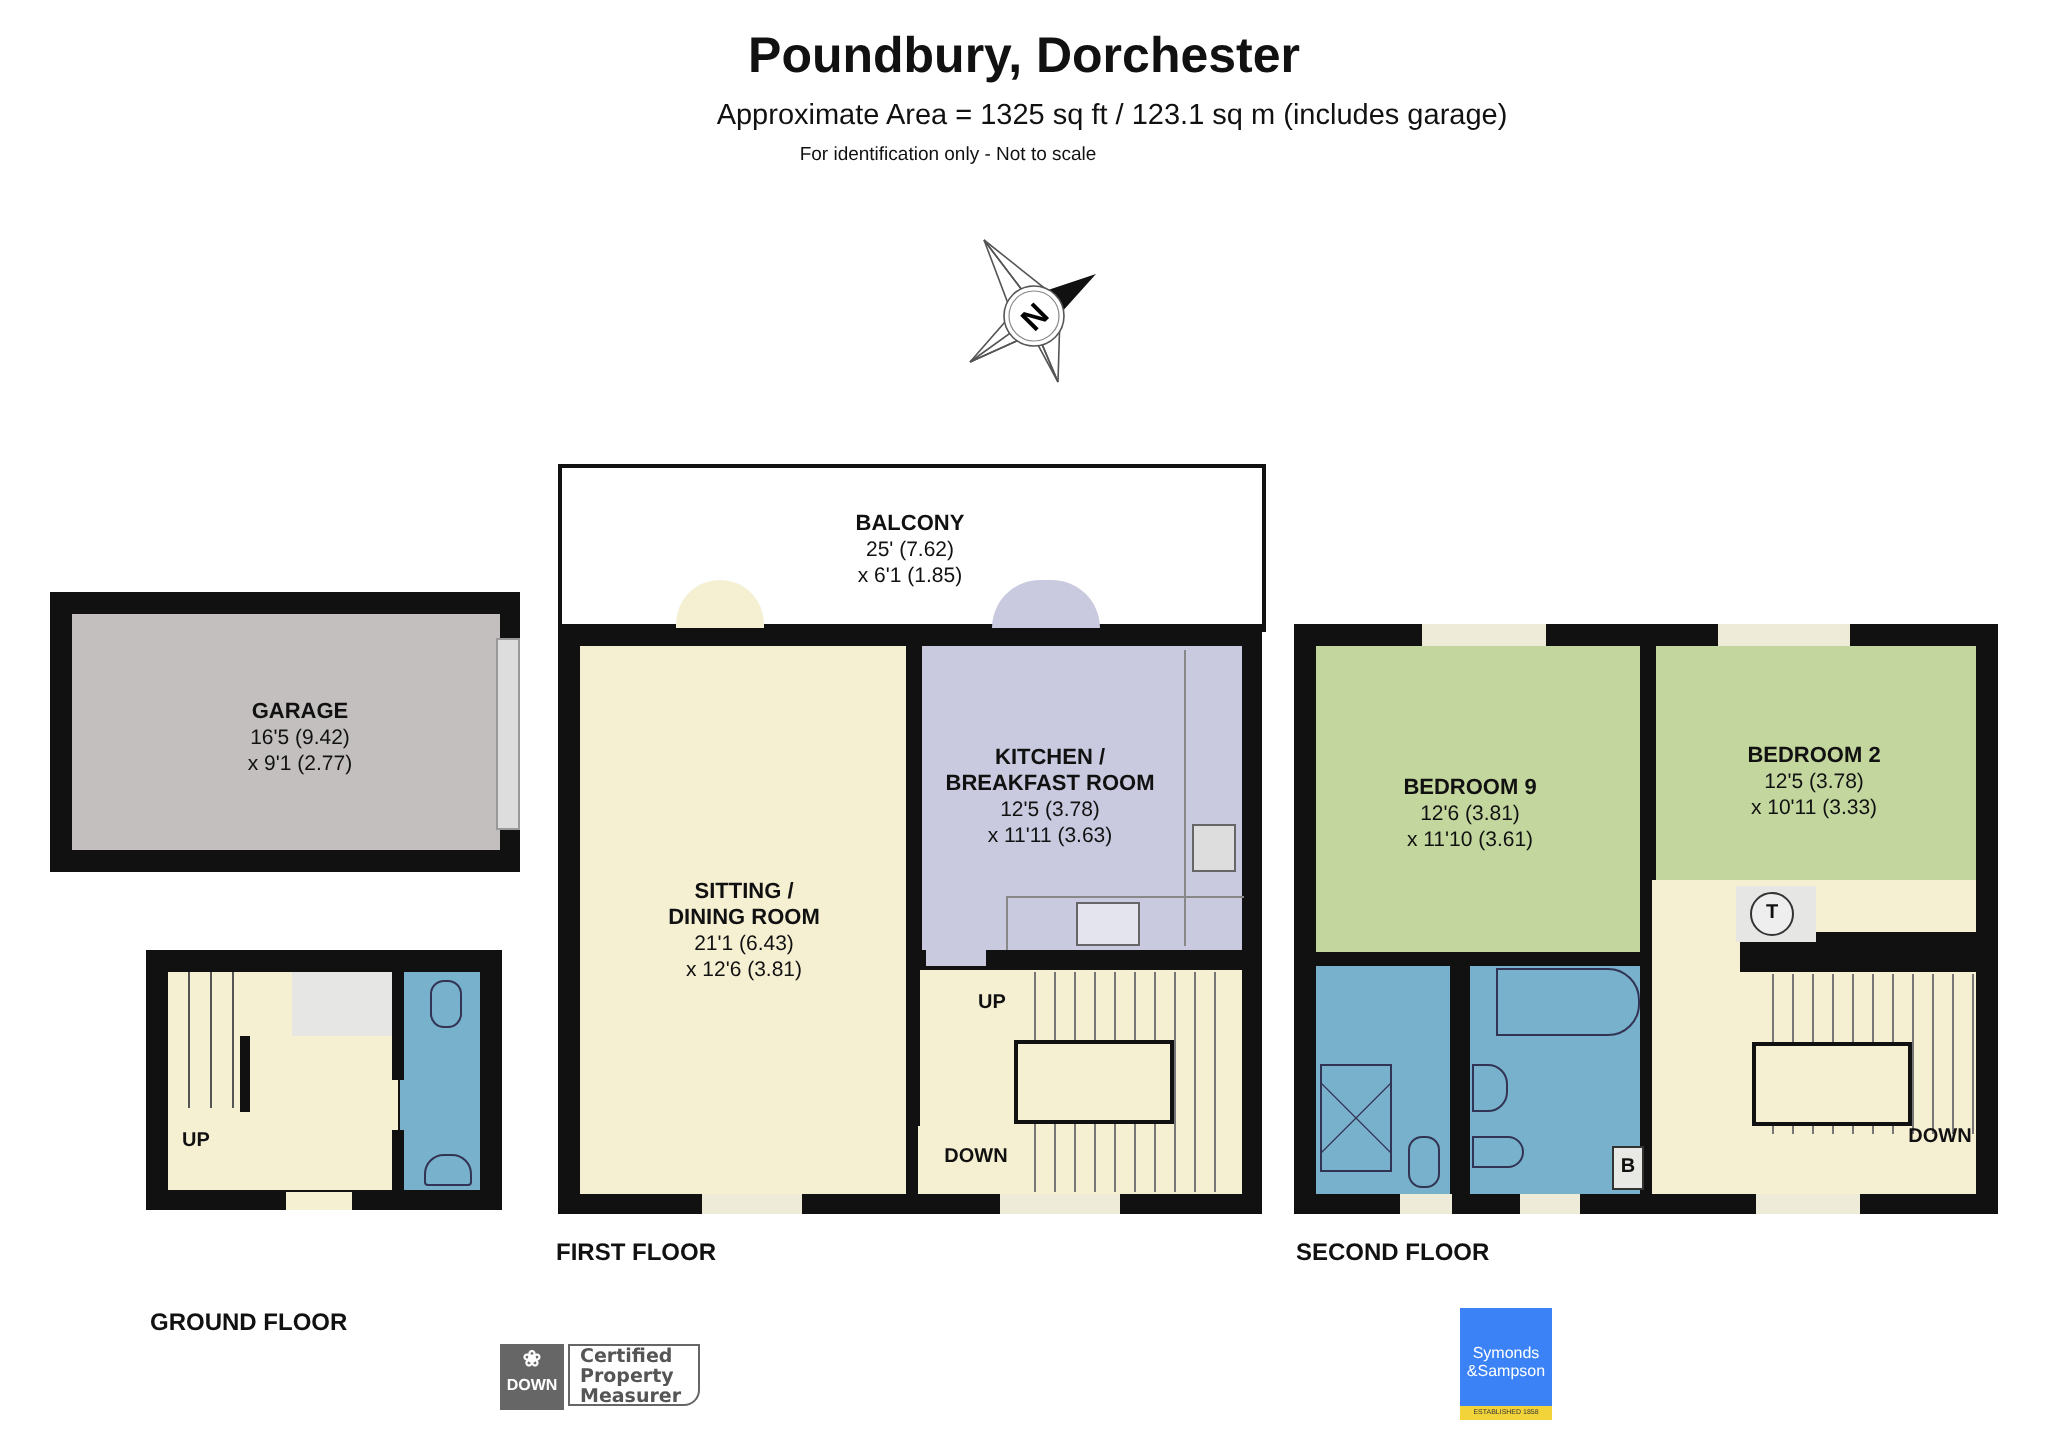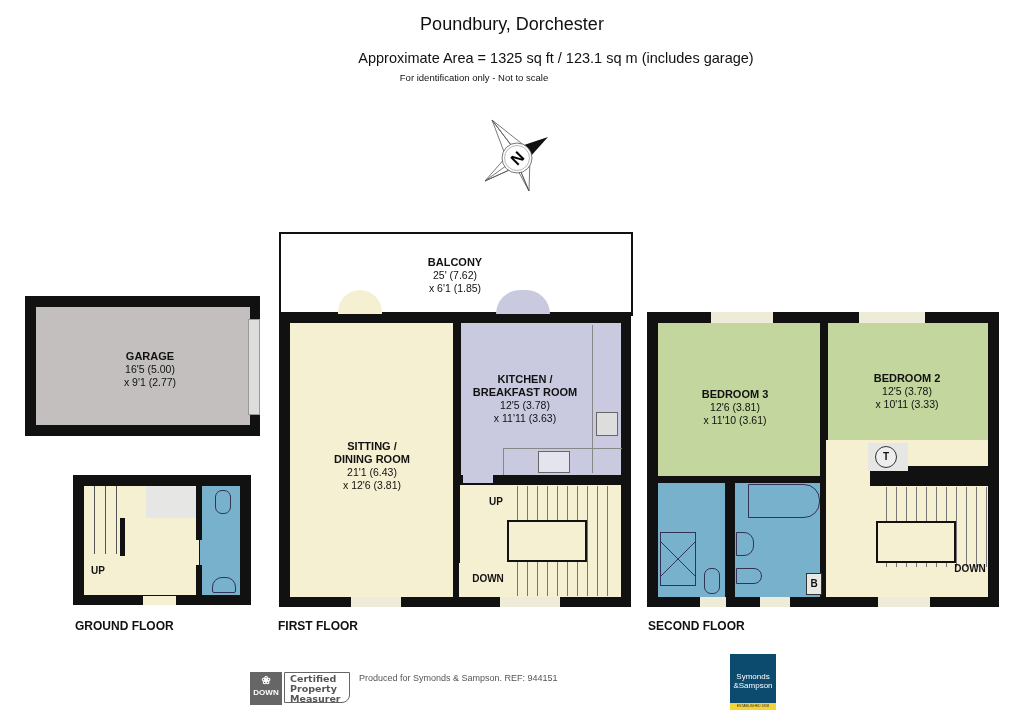--- a/index.html
+++ b/index.html
@@ -1,18 +1,18 @@
 <!DOCTYPE html>
 <html><head>
 <meta charset="utf-8">
 <style>
   html,body{margin:0;padding:0;background:#fff;}
   body{width:1024px;height:724px;position:relative;overflow:hidden;font-family:"Liberation Sans",sans-serif;color:#111;}
   .abs{position:absolute;}
-  .title{left:0;width:1024px;top:14px;text-align:center;font-size:18px;font-weight:normal;}
+  .title{left:0;width:1024px;top:14px;text-align:center;font-size:25px;font-weight:bold;}
   .subtitle{left:0;width:1024px;top:50px;text-align:center;font-size:14.5px;padding-left:44px;}
   .note{left:0;width:948px;top:72px;text-align:center;font-size:9.5px;}
   .wall{background:#111;}
   .room{position:absolute;}
   .lbl{position:absolute;text-align:center;font-size:10.5px;line-height:13px;color:#111;}
   .lbl b{display:block;font-weight:bold;font-size:11px;}
   .floor-lbl{font-size:12px;font-weight:bold;}
   .beige{background:#f6f0d3;}
   .lav{background:#c9cadf;}
   .green{background:#c3d69e;}
@@ -42,37 +42,37 @@
     <circle cx="39" cy="43" r="12.5" fill="none" stroke="#888" stroke-width="0.6"></circle>
     <text x="39" y="49" text-anchor="middle" font-family="Liberation Sans, sans-serif" font-weight="bold" font-size="16" transform="rotate(-45 39 43)">N</text>
   </svg>
 </div>
 
 <div class="abs wall" style="left:25px;top:296px;width:235px;height:140px;"></div>
 <div class="room grey" style="left:36px;top:307px;width:214px;height:118px;"></div>
 <div class="abs" style="left:248px;top:319px;width:10px;height:94px;background:#ddd;border:1px solid #999;"></div>
 <div class="lbl" style="left:90px;top:350px;width:120px;">
   <b>GARAGE</b>
-  <span>16'5 (5.00)</span><br>
+  <span>16'5 (9.42)</span><br>
   <span>x 9'1 (2.77)</span>
 </div>
 
 <div class="abs wall" style="left:73px;top:475px;width:178px;height:130px;"></div>
 <div class="room beige" style="left:84px;top:486px;width:115px;height:109px;"></div>
 <div class="room stair-lines" style="left:84px;top:486px;width:40px;height:68px;background-color:#f6f0d3;"></div>
 <div class="room lgrey" style="left:146px;top:486px;width:52px;height:32px;"></div>
 <div class="abs wall" style="left:120px;top:518px;width:5px;height:38px;"></div>
 <div class="room blue" style="left:200px;top:486px;width:40px;height:109px;"></div>
 <div class="abs wall" style="left:196px;top:486px;width:6px;height:54px;"></div>
 <div class="abs wall" style="left:196px;top:565px;width:6px;height:30px;"></div>
 <div class="abs" style="left:215px;top:490px;width:14px;height:22px;border:1px solid #335;border-radius:7px;"></div>
 <div class="abs" style="left:212px;top:577px;width:22px;height:14px;border:1px solid #335;border-radius:10px 10px 2px 2px;"></div>
 <div class="abs" style="left:143px;top:596px;width:33px;height:9px;background:#f6f0d3;"></div>
 <div class="lbl" style="left:88px;top:564px;width:20px;font-weight:bold;font-size:10px;">UP</div>
-<div class="abs floor-lbl" style="left:75px;top:619px;">GROUND FLOOR</div>
+<div class="abs floor-lbl" style="left:75px;top:654px;">GROUND FLOOR</div>
 
 <div class="abs" style="left:279px;top:232px;width:350px;height:82px;border:2px solid #111;border-bottom:none;background:#fff;"></div>
 <div class="lbl" style="left:390px;top:256px;width:130px;">
   <b>BALCONY</b>
   <span>25' (7.62)</span><br>
   <span>x 6'1 (1.85)</span>
 </div>
 
 <div class="abs wall" style="left:279px;top:312px;width:352px;height:295px;"></div>
 <div class="room beige" style="left:290px;top:323px;width:163px;height:274px;"></div>
@@ -126,21 +126,21 @@
 <div class="abs" style="left:748px;top:484px;width:70px;height:32px;border:1px solid #335;border-radius:0 16px 16px 0;"></div>
 <div class="abs" style="left:736px;top:532px;width:16px;height:22px;border:1px solid #335;border-radius:0 10px 10px 0;"></div>
 <div class="abs" style="left:736px;top:568px;width:24px;height:14px;border:1px solid #335;border-radius:0 10px 10px 0;"></div>
 <div class="abs" style="left:704px;top:568px;width:14px;height:24px;border:1px solid #335;border-radius:7px;"></div>
 <div class="abs" style="left:711px;top:312px;width:62px;height:11px;background:#eeecd8;"></div>
 <div class="abs" style="left:859px;top:312px;width:66px;height:11px;background:#eeecd8;"></div>
 <div class="abs" style="left:700px;top:597px;width:26px;height:10px;background:#eeecd8;"></div>
 <div class="abs" style="left:760px;top:597px;width:30px;height:10px;background:#eeecd8;"></div>
 <div class="abs" style="left:878px;top:597px;width:52px;height:10px;background:#eeecd8;"></div>
 <div class="lbl" style="left:680px;top:388px;width:110px;">
-  <b>BEDROOM 3</b>
+  <b>BEDROOM 9</b>
   <span>12'6 (3.81)</span><br>
   <span>x 11'10 (3.61)</span>
 </div>
 <div class="lbl" style="left:852px;top:372px;width:110px;">
   <b>BEDROOM 2</b>
   <span>12'5 (3.78)</span><br>
   <span>x 10'11 (3.33)</span>
 </div>
 <div class="lbl" style="left:950px;top:562px;width:40px;font-weight:bold;font-size:10px;">DOWN</div>
 <div class="abs floor-lbl" style="left:648px;top:619px;">SECOND FLOOR</div>
@@ -148,19 +148,18 @@
 <div class="abs" style="left:250px;top:672px;width:32px;height:33px;background:#666;color:#fff;font-size:8px;font-weight:bold;text-align:center;">
   <div style="font-size:11px;line-height:16px;">❀</div>
   <div>DOWN</div>
 </div>
 <div class="abs" style="left:284px;top:672px;width:66px;height:31px;border:1px solid #666;border-radius:0 0 8px 0;font-size:9.5px;font-weight:bold;line-height:10px;color:#555;padding:1px 0 0 5px;box-sizing:border-box;font-family:'DejaVu Sans',sans-serif;">
   <div>Certified</div>
   <div>Property</div>
   <div>Measurer</div>
 </div>
 <div class="abs footer-text" style="left:359px;top:672px;width:370px;">
-  <div>Produced for Symonds &amp; Sampson.   REF:  944151</div>
 </div>
-<div class="abs" style="left:730px;top:654px;width:46px;height:56px;background:#0c4a6e;color:#fff;font-size:8px;line-height:9px;text-align:center;">
+<div class="abs" style="left:730px;top:654px;width:46px;height:56px;background:#3b82f6;color:#fff;font-size:8px;line-height:9px;text-align:center;">
   <div style="padding-top:18px;">Symonds</div>
   <div>&amp;Sampson</div>
   <div style="position:absolute;left:0;bottom:0;width:46px;height:7px;background:#f2d43a;color:#333;font-size:3.5px;line-height:7px;">ESTABLISHED 1858</div>
 </div>
 
 </body></html>

